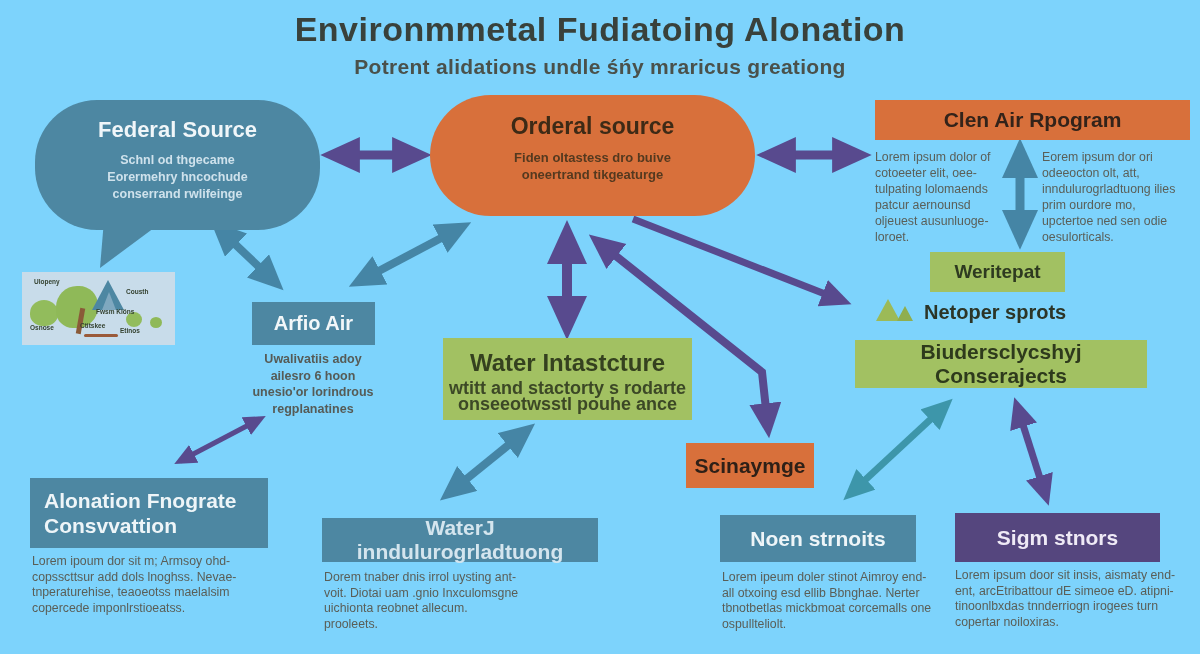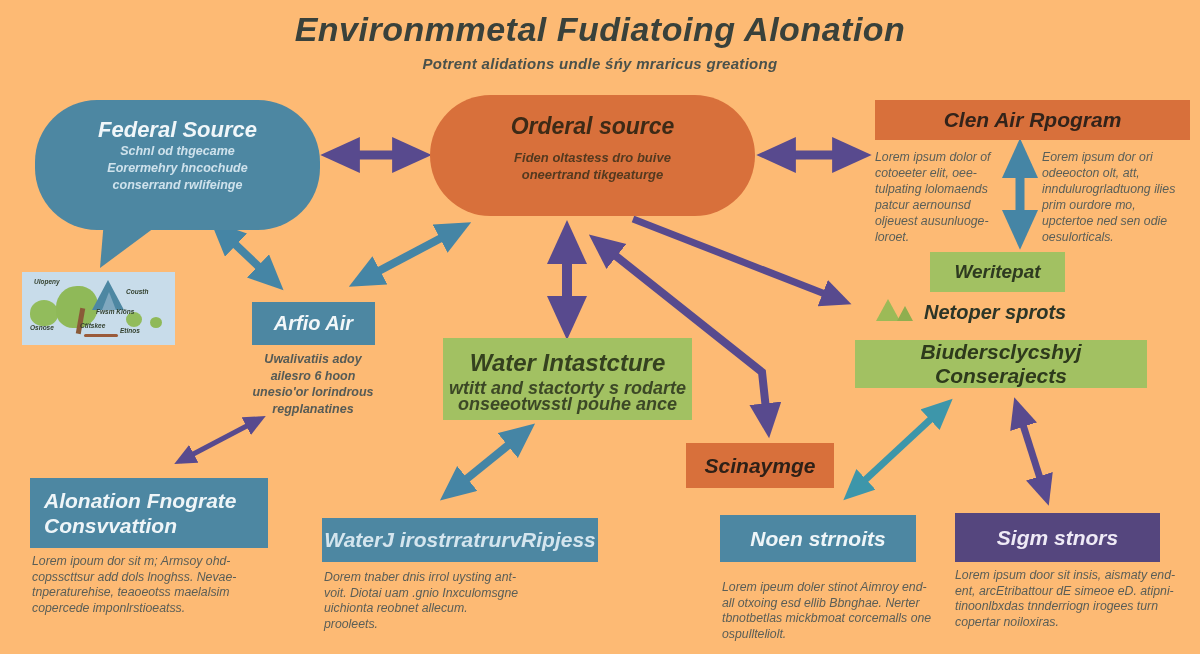--- a/index.html
+++ b/index.html
@@ -1,33 +1,33 @@
 <!DOCTYPE html>
 <html><head>
 <meta charset="utf-8">
 <style>
   html,body{margin:0;padding:0;}
   body{font-family:"Liberation Sans", sans-serif;}
-  .stage{position:relative;width:1200px;height:654px;background:#fdba74;overflow:hidden;font-style:italic;}
+  .stage{position:relative;width:1200px;height:654px;background:#7dd3fc;overflow:hidden;}
   .stage *{box-sizing:border-box;}
 
   
   .hdr{position:absolute;left:0;top:10px;width:1200px;text-align:center;z-index:2;}
   .hdr h1{margin:0;font-size:34px;font-weight:bold;color:#39413b;letter-spacing:.5px;}
-  .hdr p{margin:6px 16px 0;font-size:15px;font-weight:bold;color:#4a514b;letter-spacing:.3px;}
+  .hdr p{margin:6px 16px 0;font-size:21px;font-weight:bold;color:#4a514b;letter-spacing:.3px;}
 
   
   .node{position:absolute;z-index:2;}
   .lines{white-space:pre-line;}
   .box{display:flex;align-items:center;justify-content:center;text-align:center;}
 
   .bubble{left:35px;top:100px;width:285px;height:130px;background:#4d87a2;border-radius:62px;
           text-align:center;padding-top:17px;}
   .bubble-title{font-size:22px;font-weight:bold;color:#f0f6f9;}
-  .bubble-body{font-size:12.5px;font-weight:bold;color:#cfe2ec;line-height:17px;}
+  .bubble-body{margin-top:9px;font-size:12.5px;font-weight:bold;color:#cfe2ec;line-height:17px;}
 
   .ellipse{left:430px;top:95px;width:325px;height:121px;background:#d8703b;border-radius:61px;
            text-align:center;padding-top:18px;}
   .ellipse-title{font-size:23px;font-weight:bold;color:#3d2a16;}
   .ellipse-body{margin-top:9px;font-size:13px;font-weight:bold;color:#54391f;line-height:17px;}
 
   .clen{left:875px;top:100px;width:315px;height:40px;background:#d8703b;}
   .clen-label{font-size:21px;font-weight:bold;color:#33231a;}
   .coltext{position:absolute;z-index:2;font-size:12.3px;color:#5a5f58;line-height:16px;}
   .clen-left{left:875px;top:149px;width:145px;}
@@ -48,38 +48,38 @@
   .arfio{left:252px;top:302px;width:123px;height:43px;background:#4d87a2;}
   .arfio .lbl{font-size:20px;font-weight:bold;color:#f2f7f9;}
   .arfio-body{left:228px;top:351px;width:170px;text-align:center;font-size:12.5px;
               color:#565b56;font-weight:bold;line-height:16.5px;}
 
   .water{left:443px;top:338px;width:249px;height:82px;background:#a2c162;
          text-align:center;padding-top:11px;}
   .water .lbl{font-size:24px;font-weight:bold;color:#35411f;}
   .water .sub{margin-top:3px;font-size:18px;font-weight:bold;color:#3c4826;line-height:16px;}
 
-  .scinaymge{left:686px;top:443px;width:148px;height:45px;background:#d8703b;}
+  .scinaymge{left:686px;top:443px;width:128px;height:45px;background:#d8703b;}
   .scinaymge .lbl{font-size:21px;font-weight:bold;color:#2e2017;}
 
   .didorafity{left:30px;top:478px;width:238px;height:70px;background:#4d87a2;
               display:flex;align-items:center;padding-left:14px;text-align:left;}
   .didorafity .lbl{font-size:21px;font-weight:bold;color:#eef5f8;line-height:25px;}
 
   .bluebox .lbl{font-size:21px;font-weight:bold;color:#eef5f8;}
   .waterj{left:322px;top:518px;width:276px;height:44px;background:#4d87a2;}
   .waterj .lbl{color:#d4e5ee;}
   .noen{left:720px;top:515px;width:196px;height:47px;background:#4d87a2;}
   .sigm{left:955px;top:513px;width:205px;height:49px;background:#55467e;}
   .sigm .lbl{color:#efeaf6;}
 
   .bodytext{position:absolute;z-index:2;font-size:12.3px;color:#5a5e57;line-height:15.5px;}
   .didorafity-body{left:32px;top:554px;width:250px;}
   .waterj-body{left:324px;top:570px;width:220px;}
-  .noen-body{left:722px;top:570px;width:210px;margin-top:10px;}
+  .noen-body{left:722px;top:570px;width:210px;}
   .sigm-body{left:955px;top:568px;width:225px;}
 
   
   .illu{left:22px;top:272px;width:153px;height:73px;background:#c8dcea;z-index:2;}
   .illu .tree-s{position:absolute;left:8px;top:28px;width:28px;height:26px;background:#92bc5c;border-radius:50% 50% 45% 45%;}
   .illu .tree-b{position:absolute;left:34px;top:14px;width:42px;height:42px;background:#8fb958;border-radius:50% 45% 50% 40%;}
   .illu .trunk{position:absolute;left:56px;top:36px;width:5px;height:26px;background:#8a5a38;transform:rotate(10deg);}
   .illu .mtn{position:absolute;left:70px;top:8px;width:0;height:0;
        border-left:16px solid transparent;border-right:16px solid transparent;border-bottom:30px solid #4d87a2;}
   .illu .mtn2{position:absolute;left:80px;top:20px;width:0;height:0;
@@ -197,21 +197,21 @@
   <div class="node didorafity">
     <div class="lbl lines">Alonation Fnograte
 Consvvattion</div>
   </div>
   <div class="bodytext didorafity-body lines">Lorem ipoum dor sit m; Armsoy ohd-
 copsscttsur add dols lnoghss. Nevae-
 tnperaturehise, teaoeotss maelalsim
 copercede imponlrstioeatss.</div>
 
   <div class="node box bluebox waterj">
-    <div class="lbl">WaterJ irostrratrurvRipjess</div>
+    <div class="lbl">WaterJ inndulurogrladtuong</div>
   </div>
   <div class="bodytext waterj-body lines">Dorem tnaber dnis irrol uysting ant-
 voit. Diotai uam .gnio Inxculomsgne
 uichionta reobnet allecum.
 prooleets.</div>
 
   <div class="node box bluebox noen">
     <div class="lbl">Noen strnoits</div>
   </div>
   <div class="bodytext noen-body lines">Lorem ipeum doler stinot Aimroy end-

